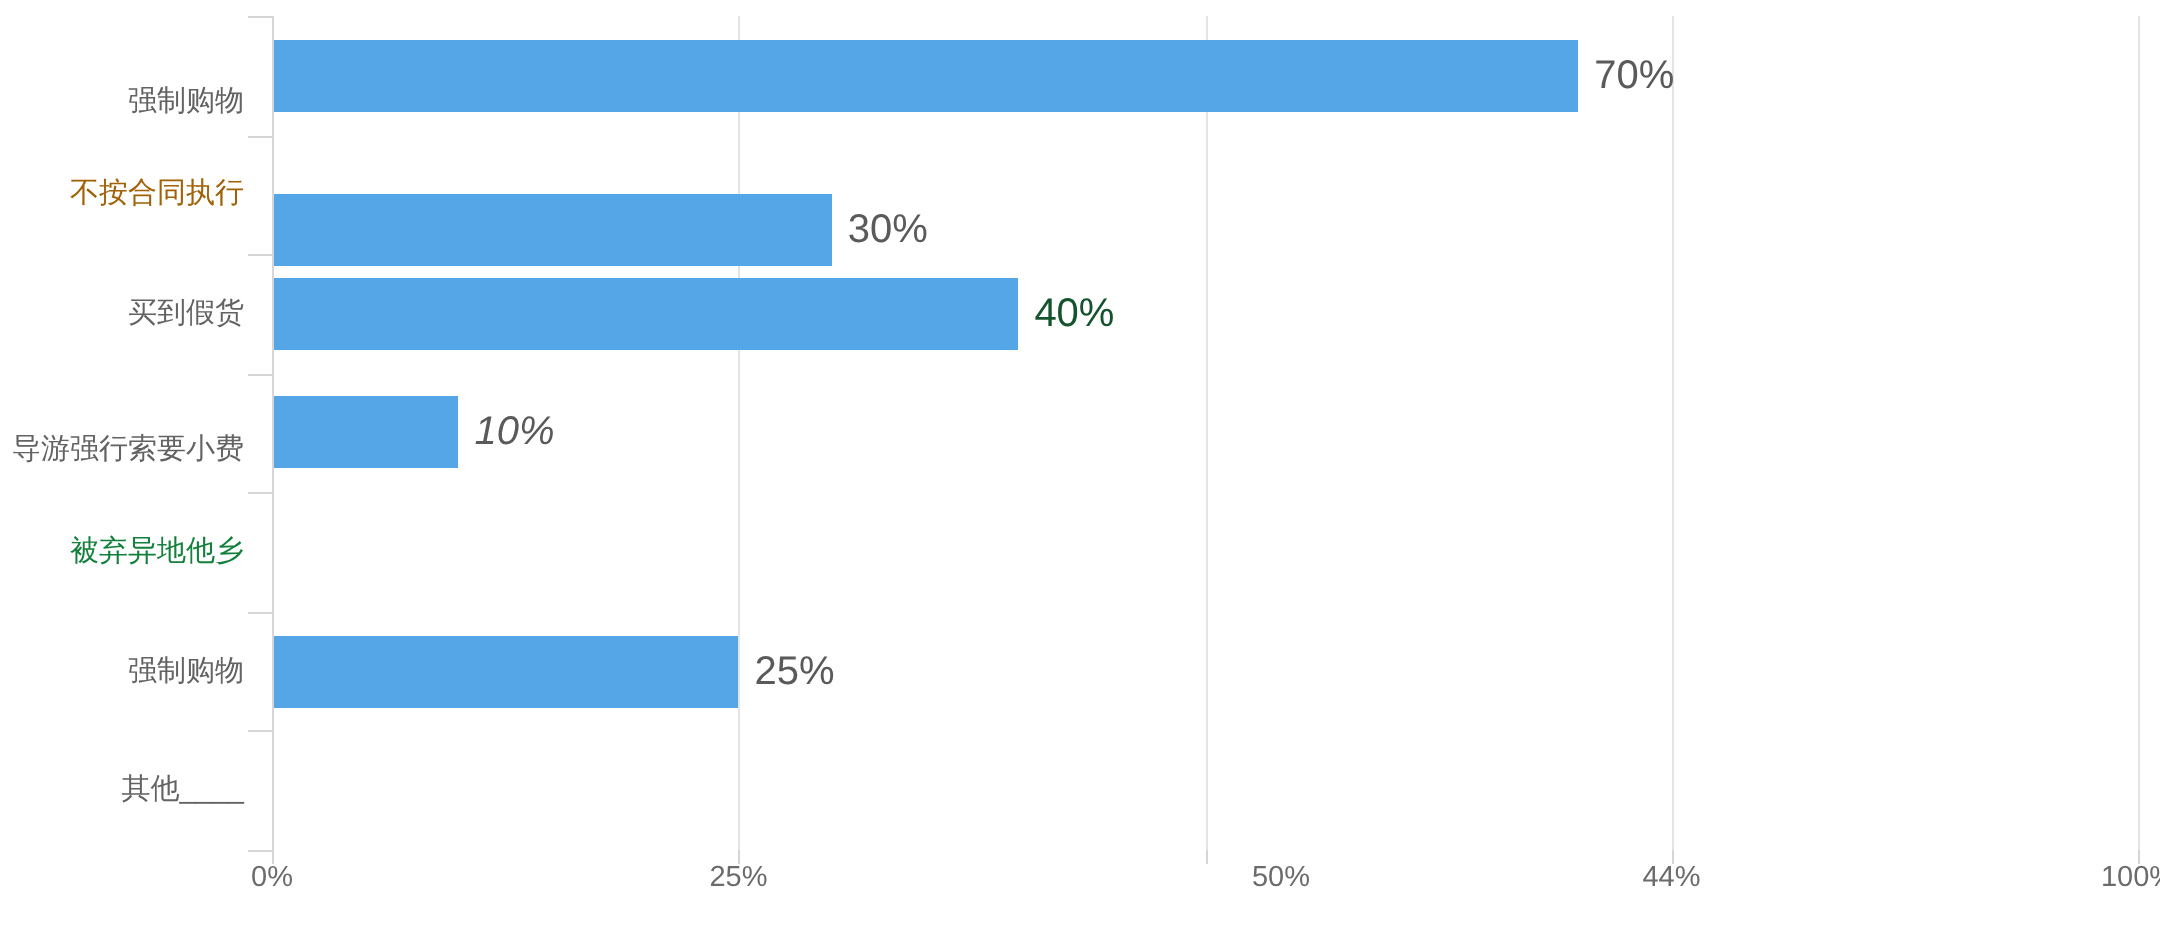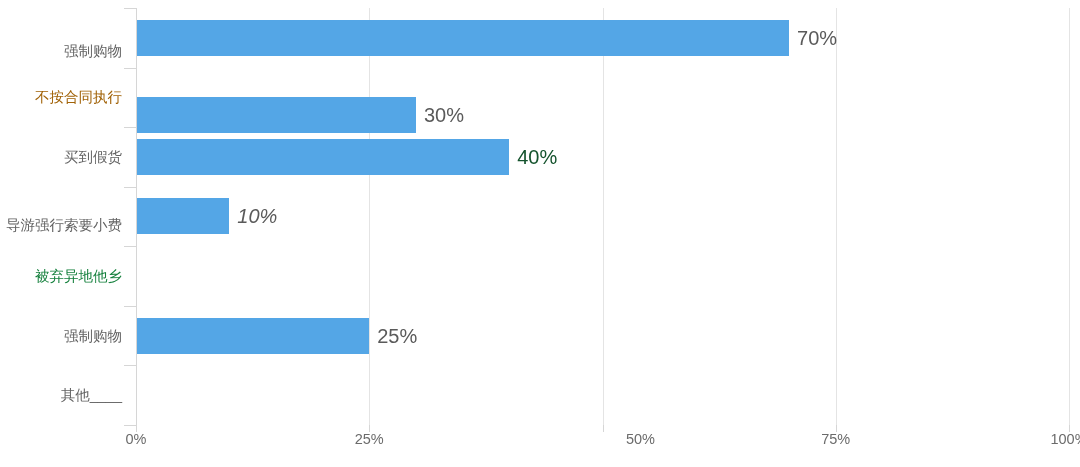--- a/index.html
+++ b/index.html
@@ -187,17 +187,17 @@
       <div class="x-tick" style="left: 136px; background: rgb(214, 214, 214);"></div>
       <div class="x-tick" style="left: 369.25px; background: rgb(214, 214, 214);"></div>
       <div class="x-tick" style="left: 602.5px; background: rgb(214, 214, 214);"></div>
       <div class="x-tick" style="left: 835.75px; background: rgb(214, 214, 214);"></div>
       <div class="x-tick" style="left: 1069px; background: rgb(214, 214, 214);"></div>
     </div>
   <div id="x-axis-labels">
       <div class="x-label" style="left: 136px;">0%</div>
       <div class="x-label" style="left: 369.25px;">25%</div>
       <div class="x-label" style="left: 602.5px; margin-left: 38px;">50%</div>
-      <div class="x-label" style="left: 835.75px;">75%</div>
+      <div class="x-label" style="left: 835.75px;">44%</div>
       <div class="x-label" style="left: 1069px;">100%</div>
     </div>
 
 </div>
 
 </body></html>

